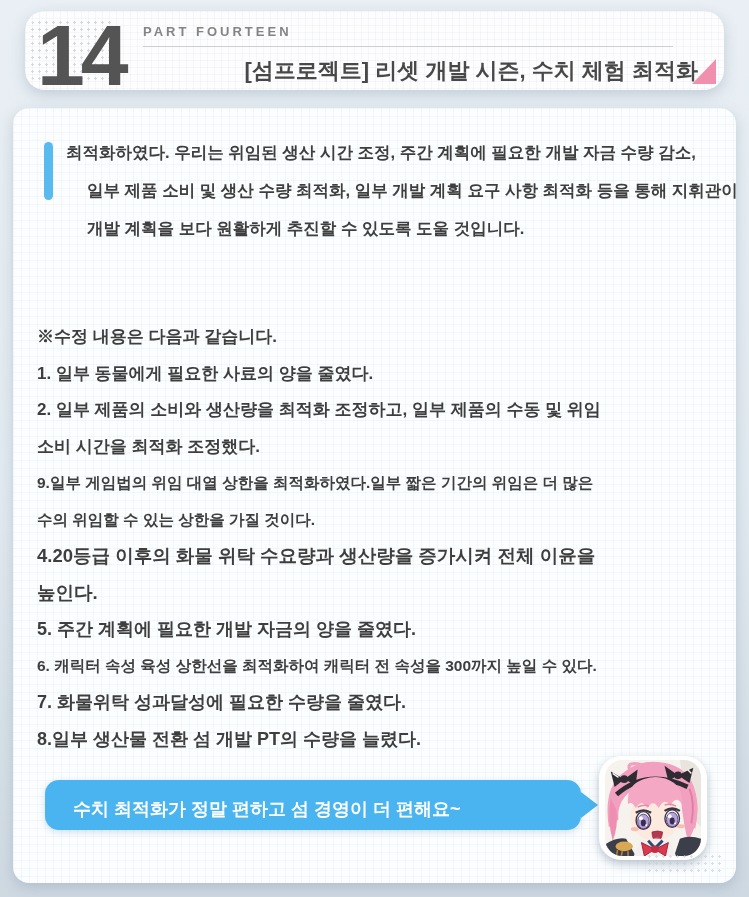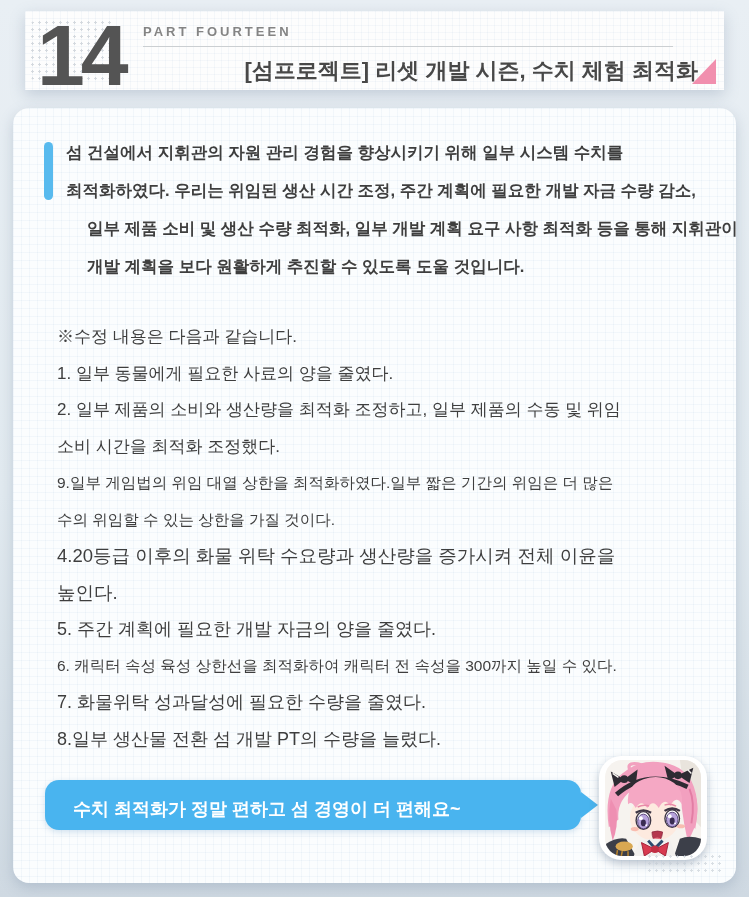--- a/index.html
+++ b/index.html
@@ -8,21 +8,21 @@
     font-family:"Liberation Sans", sans-serif;
     background:linear-gradient(180deg,#e9eff4 0%, #e2eaf0 55%, #cfd9e2 100%);
     position:relative;
   }
   .card {
     position:absolute; background:#fdfefe;
     box-shadow:0 5px 14px rgba(110,130,155,.30);
   }
   
   #header-card {
-    left:25px; top:11px; width:699px; height:79px; border-radius:0;
+    left:25px; top:11px; width:699px; height:79px; border-radius:20px;
     background:
       linear-gradient(rgba(170,195,220,.10) 1px, transparent 1px),
       linear-gradient(90deg, rgba(170,195,220,.10) 1px, transparent 1px),
       #fdfdfd;
     background-size:7px 7px;
   }
   .dots-left {
     position:absolute; left:4px; top:8px; bottom:8px; width:86px;
     background-image:radial-gradient(#b9c1c9 1.1px, transparent 1.2px);
     background-size:7px 7px; opacity:.55; border-radius:10px 0 0 10px;
@@ -55,22 +55,22 @@
   }
   .intro { position:absolute; left:0; top:25px; right:10px; }
   .intro-line {
     height:38px; line-height:38px; white-space:nowrap;
     font-size:16.5px; font-weight:700; color:#3e3e3e;
   }
   .intro-line.indent { padding-left:53px; }
   .intro-line.flush  { padding-left:43px;margin-left:31px; }
   .changes { position:absolute; left:0; top:211px; right:6px; }
   .ch-line {
-    height:36.5px; line-height:36.5px; white-space:nowrap; padding-left:44px;
-    font-size:17px; font-weight:400; color:#3e3e3e;
+    height:36.5px; line-height:36.5px; white-space:nowrap; padding-left:24px;
+    font-size:17px; font-weight:700; color:#3e3e3e;
   }
   .ch-line.sz-s { font-size:15.5px; }
   .ch-line.sz-l { font-size:18.5px; }
   .ch-line.sz-m { font-size:18px; }
   
   .bubble {
     position:absolute; left:32px; top:672px; width:536px; height:50px;
     background:#49b4ef; border-radius:14px;
     box-shadow:0 2px 6px rgba(80,140,190,.25);
   }
@@ -108,21 +108,20 @@
     <div class="hdr-divider"></div>
     <div class="page-title">[섬프로젝트] 리셋 개발 시즌, 수치 체험 최적화</div>
   </div>
   <div class="corner-triangle"></div>
 </div>
 
 <div id="main-card" class="card">
   <div class="accent-bar"></div>
 
   <div class="intro">
-    <div class="intro-line indent">섬 건설에서 지휘관의 자원 관리 경험을 향상시키기 위해 일부 시스템 수치를</div>
     <div class="intro-line indent">최적화하였다. 우리는 위임된 생산 시간 조정, 주간 계획에 필요한 개발 자금 수량 감소,</div>
     <div class="intro-line flush">일부 제품 소비 및 생산 수량 최적화, 일부 개발 계획 요구 사항 최적화 등을 통해 지휘관이</div>
     <div class="intro-line flush">개발 계획을 보다 원활하게 추진할 수 있도록 도울 것입니다.</div>
   </div>
 
   <div class="changes">
     <div class="ch-line">※수정 내용은 다음과 같습니다.</div>
     <div class="ch-line">1. 일부 동물에게 필요한 사료의 양을 줄였다.</div>
     <div class="ch-line">2. 일부 제품의 소비와 생산량을 최적화 조정하고, 일부 제품의 수동 및 위임</div>
     <div class="ch-line">소비 시간을 최적화 조정했다.</div>

